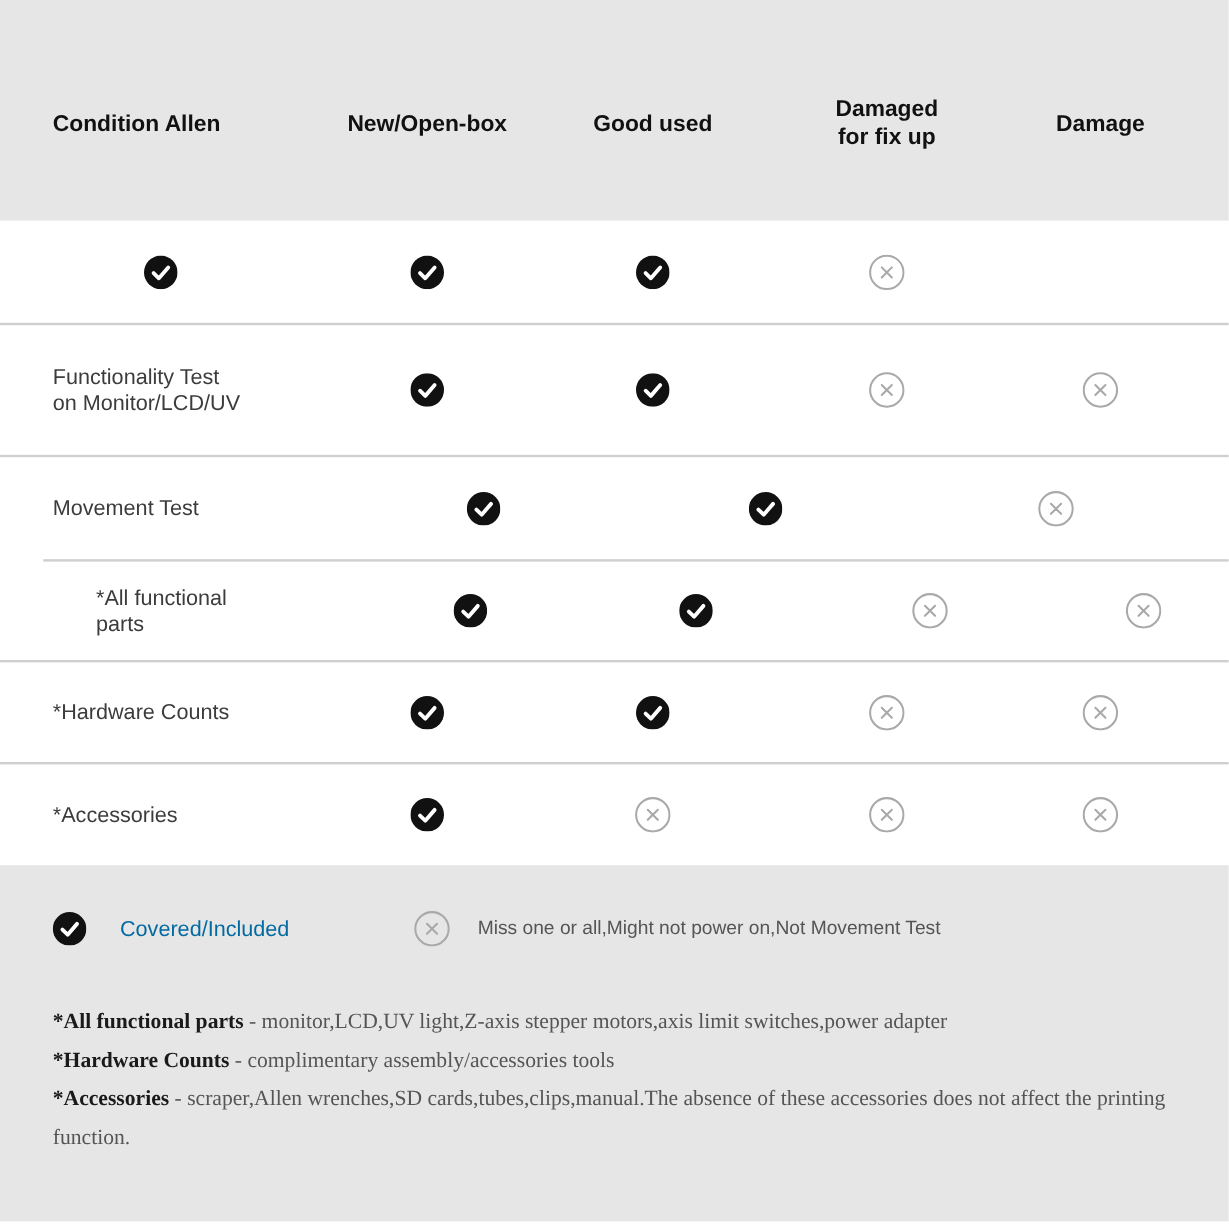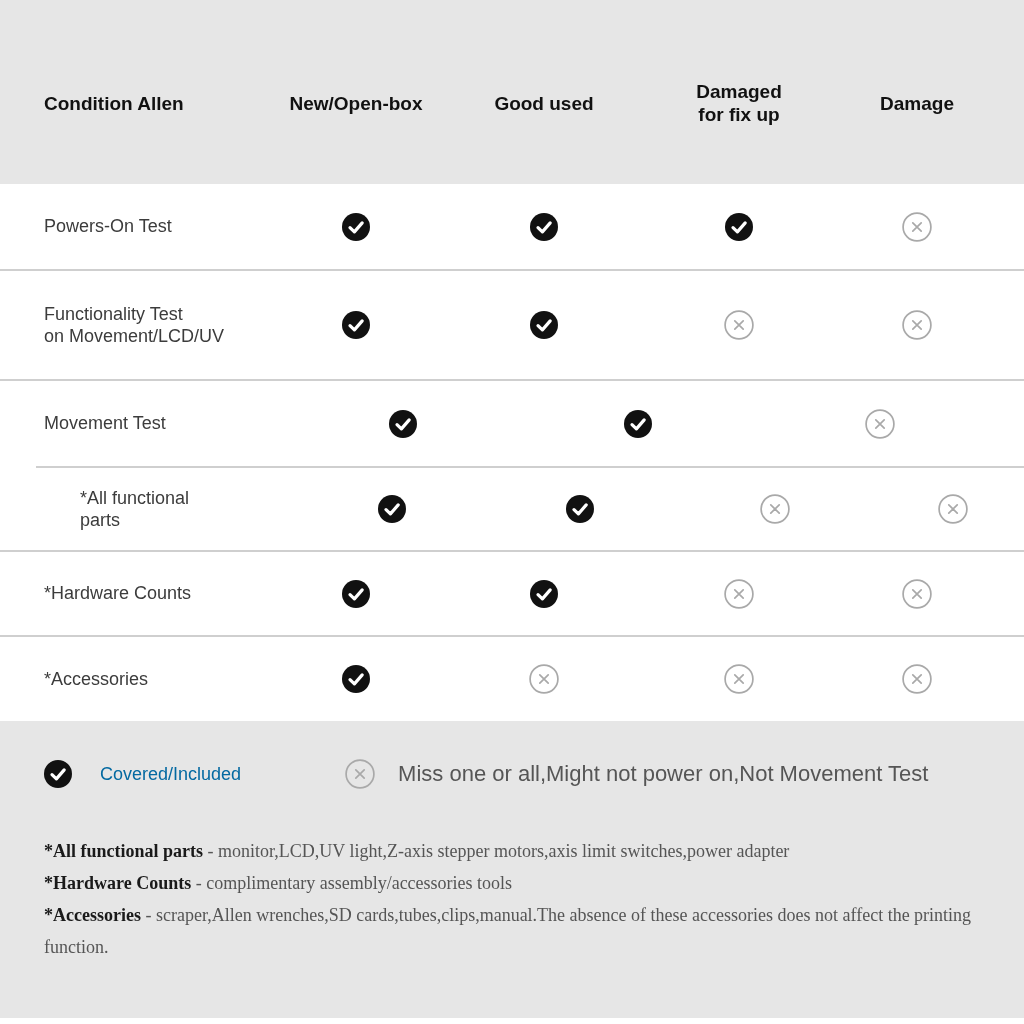--- a/index.html
+++ b/index.html
@@ -48,21 +48,21 @@
   .cell .ic { display: none; }
   .cell[data-icon="check"] .ic-check { display: block; }
   .cell[data-icon="cross"] .ic-cross { display: block; }
 
   
   .footer { background: #e6e6e6; height: 297px; overflow: hidden; }
   .legend { display: flex; align-items: center; margin-top: 38px; }
   .legend .lg-check { margin-left: 44px; }
   .legend .lg-covered { margin-left: 28px; font-size: 18px; color: #0369a1; }
   .legend .lg-cross { margin-left: 104px; }
-  .legend .lg-notcovered { margin-left: 23px; font-size: 22px; color: #555555; }
+  .legend .lg-notcovered { margin-left: 23px; font-size: 16px; color: #555555; }
 
   .notes { margin: 46px 44px 0 44px; max-width: 936px; font-family: Liberation Serif, serif; }
   .notes p { font-size: 18px; line-height: 32px; color: #555555; }
   .notes .term { font-weight: 700; color: #1a1a1a; }
 
   .bottom-strip { background: #ffffff; height: 6px; }
 </style>
 </head>
 <body>
 
@@ -73,21 +73,20 @@
     <div class="th">New/Open-box</div>
     <div class="th">Good used</div>
     <div class="th">Damaged
 for fix up</div>
     <div class="th">Damage</div>
   </div>
 
   <div class="tbody">
 
     <div class="trow r1">
-      <div class="td label">Powers-On Test</div>
       <div class="td cell" data-icon="check">
         <svg class="ic ic-check" width="28" height="28" viewBox="0 0 28 28">
             <circle cx="14" cy="14" r="14" fill="#111111"></circle>
             <path d="M8 14.6 L12.4 18.9 L20.2 9.9" fill="none" stroke="#ffffff" stroke-width="3.2" stroke-linecap="round" stroke-linejoin="round"></path>
           </svg>
 
       </div>
       <div class="td cell" data-icon="check">
         <svg class="ic ic-check" width="28" height="28" viewBox="0 0 28 28">
             <circle cx="14" cy="14" r="14" fill="#111111"></circle>
@@ -106,21 +105,21 @@
 
         <svg class="ic ic-cross" width="30" height="30" viewBox="0 0 30 30">
             <circle cx="15" cy="15" r="13.9" fill="none" stroke="#a9a9a9" stroke-width="1.7"></circle>
             <path d="M10.8 10.8 L19.2 19.2 M19.2 10.8 L10.8 19.2" fill="none" stroke="#a9a9a9" stroke-width="1.7" stroke-linecap="round"></path>
           </svg>
       </div>
     </div>
 
     <div class="trow r2">
       <div class="td label">Functionality Test
-on Movement/LCD/UV</div>
+on Monitor/LCD/UV</div>
       <div class="td cell" data-icon="check">
         <svg class="ic ic-check" width="28" height="28" viewBox="0 0 28 28">
             <circle cx="14" cy="14" r="14" fill="#111111"></circle>
             <path d="M8 14.6 L12.4 18.9 L20.2 9.9" fill="none" stroke="#ffffff" stroke-width="3.2" stroke-linecap="round" stroke-linejoin="round"></path>
           </svg>
 
       </div>
       <div class="td cell" data-icon="check">
         <svg class="ic ic-check" width="28" height="28" viewBox="0 0 28 28">
             <circle cx="14" cy="14" r="14" fill="#111111"></circle>

